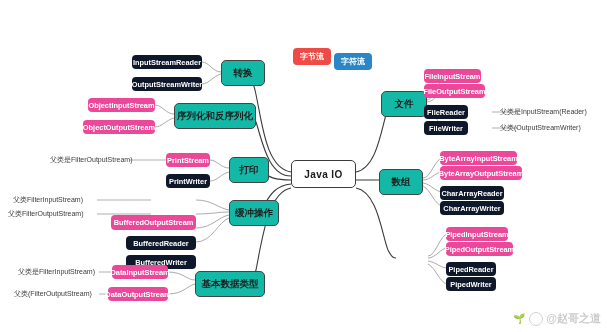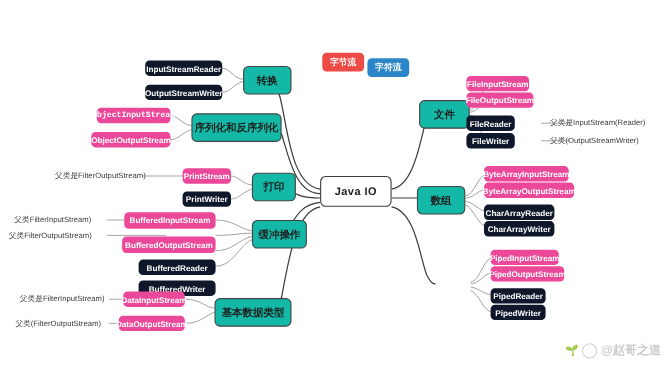--- a/index.html
+++ b/index.html
@@ -133,21 +133,21 @@
   <div class="node chip blue" style="left:132px;top:55px;width:70px;height:14px;">
     <span>InputStreamReader</span>
   </div>
   <div class="node chip blue" style="left:132px;top:77px;width:70px;height:14px;">
     <span>OutputStreamWriter</span>
   </div>
 
   <div class="node cat" style="left:174px;top:103px;width:82px;height:26px;">
     <span>序列化和反序列化</span>
   </div>
-  <div class="node chip red" style="left:88px;top:98px;width:67px;height:14px;font-family:Liberation Mono, monospace;">
+  <div class="node chip red" style="left:88px;top:98px;width:67px;height:14px;">
     <span>ObjectInputStream</span>
   </div>
   <div class="node chip red" style="left:83px;top:120px;width:72px;height:14px;">
     <span>ObjectOutputStream</span>
   </div>
 
   <div class="node cat" style="left:229px;top:157px;width:40px;height:26px;">
     <span>打印</span>
   </div>
   <div class="node chip red" style="left:166px;top:153px;width:44px;height:14px;">
@@ -155,23 +155,20 @@
   </div>
   <div class="node chip blue" style="left:166px;top:174px;width:44px;height:14px;">
     <span>PrintWriter</span>
   </div>
   <div class="ann" style="left:50px;top:155px;">
     <span>父类是FilterOutputStream)</span>
   </div>
 
   <div class="node cat" style="left:229px;top:200px;width:50px;height:26px;">
     <span>缓冲操作</span>
-  </div>
-  <div class="node chip red" style="left:113px;top:193px;width:83px;height:15px;">
-    <span>BufferedInputStream</span>
   </div>
   <div class="node chip red" style="left:111px;top:215px;width:85px;height:15px;">
     <span>BufferedOutputStream</span>
   </div>
   <div class="node chip blue" style="left:126px;top:236px;width:70px;height:14px;">
     <span>BufferedReader</span>
   </div>
   <div class="node chip blue" style="left:126px;top:255px;width:70px;height:14px;">
     <span>BufferedWriter</span>
   </div>

